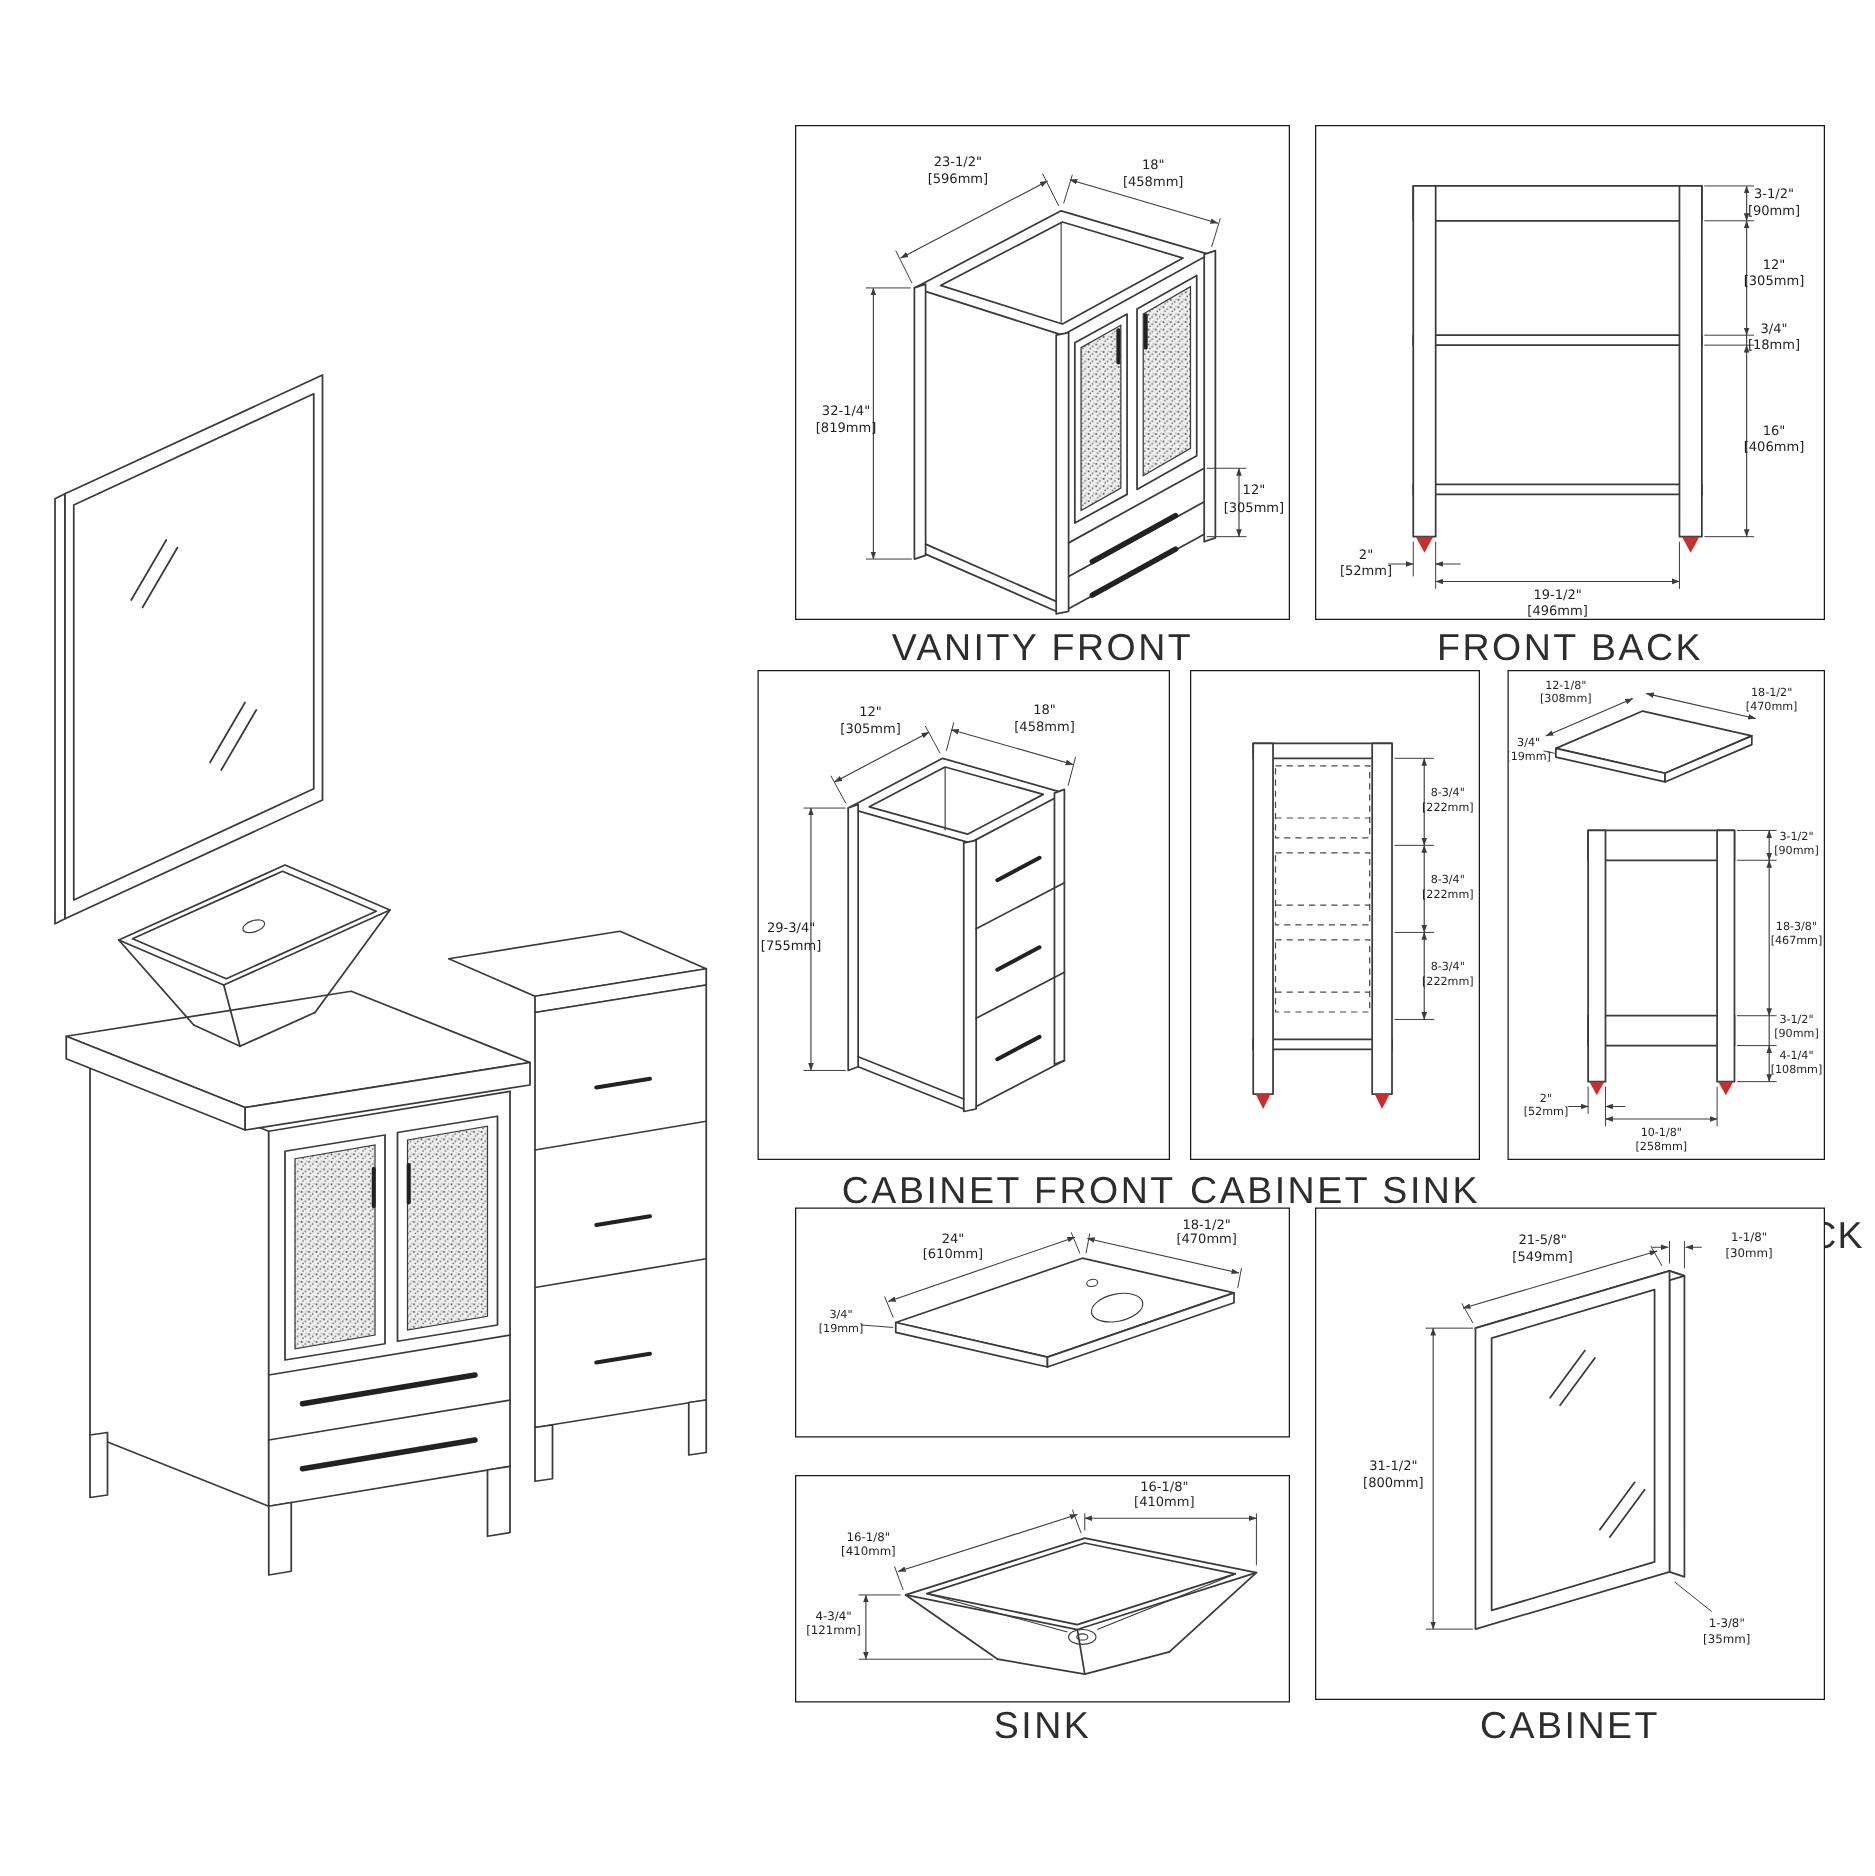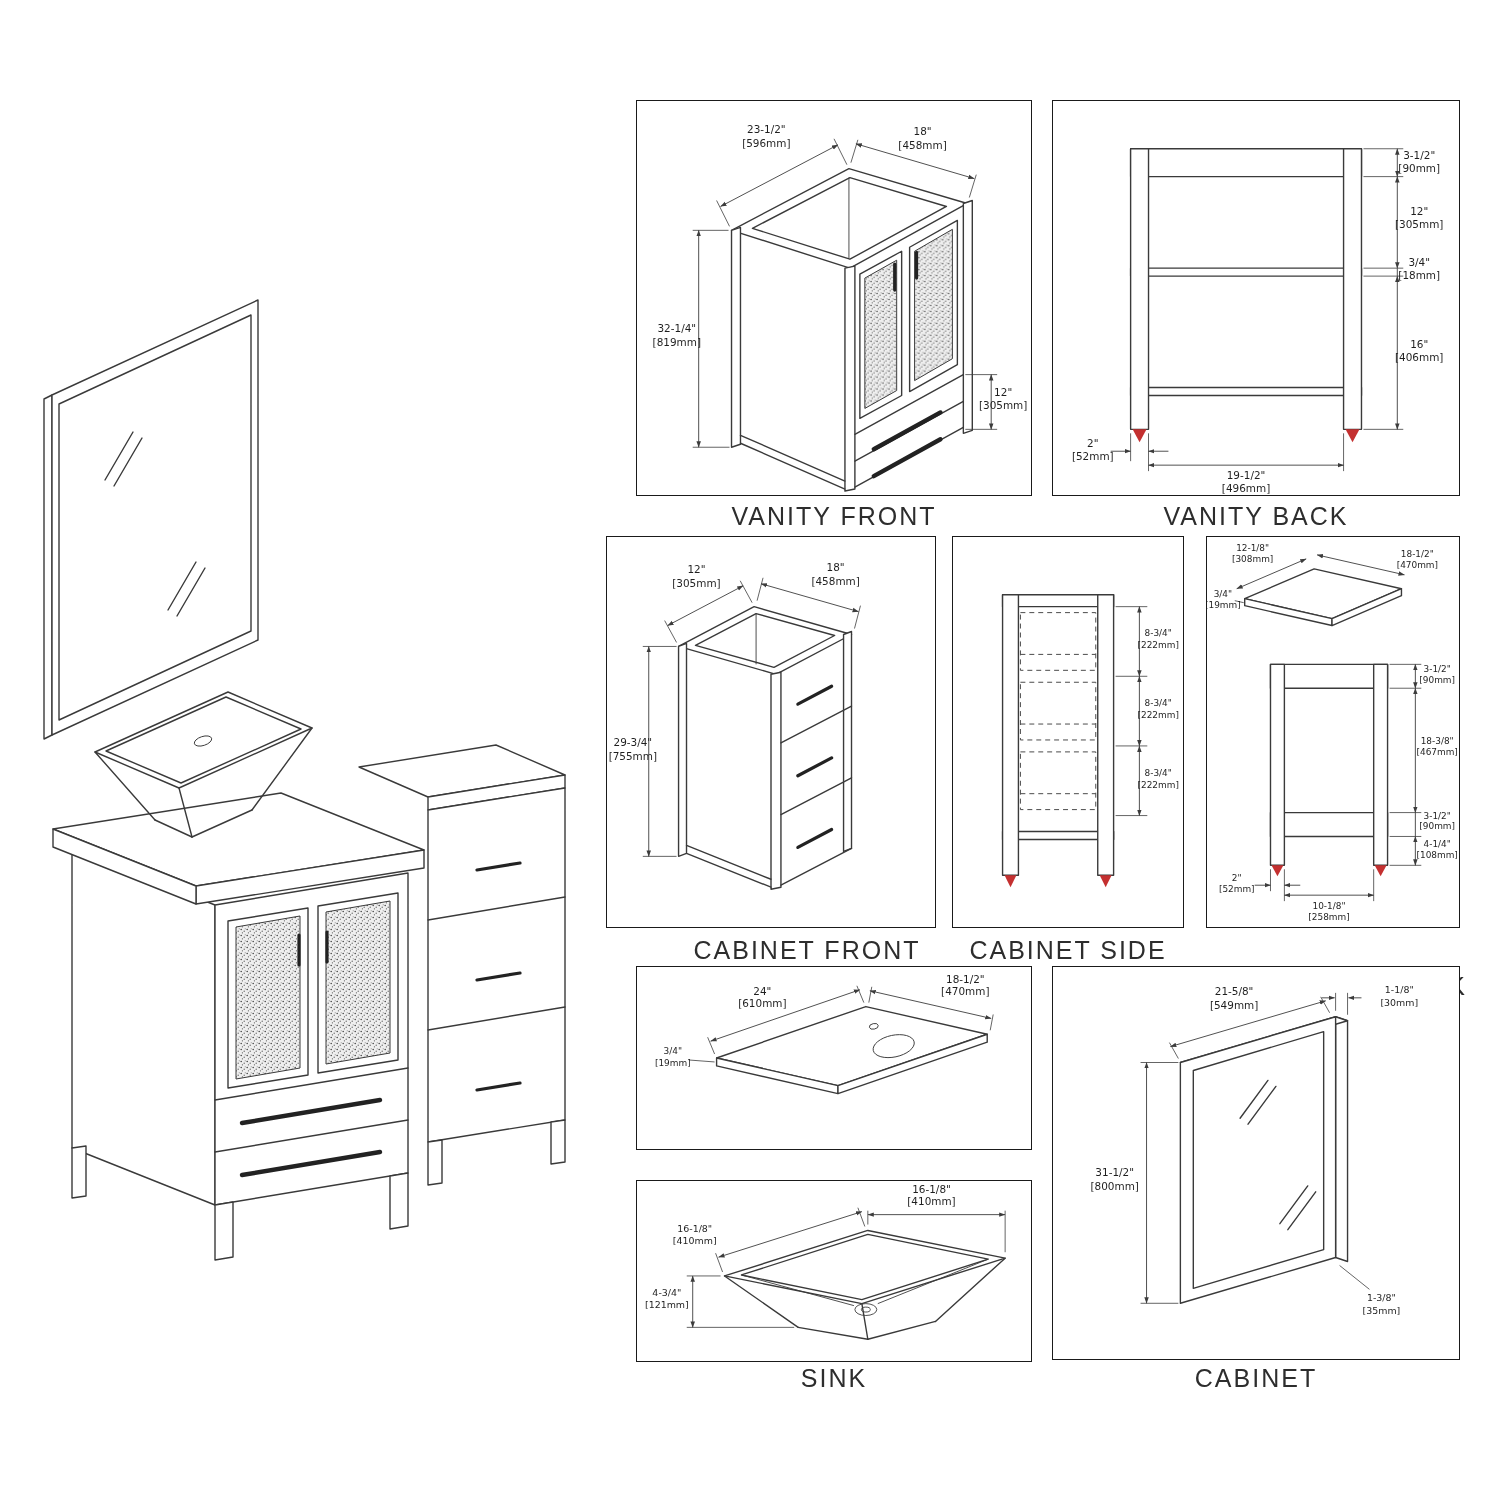--- a/index.html
+++ b/index.html
@@ -1,20 +1,20 @@
 <!DOCTYPE html>
 <html><head>
 <meta charset="utf-8">
 <style>
   *{margin:0;padding:0;box-sizing:border-box}
   html,body{background:#fff}
   body{width:1500px;height:1501px;position:relative;font-family:"DejaVu Sans",sans-serif;overflow:hidden}
   .panel{position:absolute;border:1.5px solid #1a1a1a;background:#fff}
   .panel-label{position:absolute;transform:translateX(-50%);font-family:"Liberation Sans",sans-serif;
-    font-size:25px;letter-spacing:2px;color:#2d2d2d;white-space:nowrap}
+    font-size:30px;letter-spacing:2px;color:#2d2d2d;white-space:nowrap}
   svg{display:block}
   .ln{stroke:#3a3a3a;stroke-width:1.4;fill:none;stroke-linejoin:round;stroke-linecap:round}
   .lnf{stroke:#3a3a3a;stroke-width:1.4;fill:#fff;stroke-linejoin:round}
   .thin{stroke:#3a3a3a;stroke-width:.9;fill:none}
   .dim{stroke:#3c3c3c;stroke-width:.9;fill:none}
   .ext{stroke:#3c3c3c;stroke-width:.8;fill:none}
   .dash{stroke:#4a4a4a;stroke-width:1;fill:none;stroke-dasharray:5 4}
   .hdl{stroke:#222;stroke-width:3.2;stroke-linecap:round}
   .hdl4{stroke:#222;stroke-width:4.4;stroke-linecap:round}
   .spk{fill:url(#spk);stroke:#3a3a3a;stroke-width:1}
@@ -190,21 +190,21 @@
     <line class="dim" x1="58" y1="352" x2="78" y2="352" marker-end="url(#ar)"></line>
     <line class="dim" x1="96" y1="352" x2="116" y2="352" marker-start="url(#ar)"></line>
     <text class="t" x="40" y="348">2"</text>
     <text class="t" x="40" y="361">[52mm]</text>
     <line class="dim" x1="96" y1="366" x2="292" y2="366" marker-start="url(#ar)" marker-end="url(#ar)"></line>
     <text class="t" x="194" y="380">19-1/2"</text>
     <text class="t" x="194" y="393">[496mm]</text>
   </g>
 </svg>
 </div>
-<div class="panel-label" style="left:1256px;top:502px">VANITY BACK</div>
+<div class="panel-label" style="left:1256px;top:502px">FRONT BACK</div>
 
 <div class="panel" style="left:606px;top:536px;width:330px;height:392px">
 <svg width="100%" height="100%" viewBox="0 0 330 392" preserveAspectRatio="none">
   <g>
     <polygon class="lnf" points="72,110 148,70 246,98 170,138"></polygon>
     <polygon class="lnf" points="89,109 150,77 229,99 168,131"></polygon>
     <line class="thin" x1="150" y1="77" x2="150" y2="128"></line>
     <polygon class="lnf" points="72,110 80,107 80,318 72,321"></polygon>
     <polygon class="lnf" points="165,138 175,136 175,352 165,354"></polygon>
     <polygon class="lnf" points="238,98 246,95 246,313 238,316"></polygon>
@@ -264,21 +264,21 @@
     <line class="dim" x1="188" y1="210" x2="188" y2="280" marker-start="url(#ar)" marker-end="url(#ar)"></line>
     <text class="t9" x="207" y="100">8-3/4"</text>
     <text class="t9" x="207" y="112">[222mm]</text>
     <text class="t9" x="207" y="170">8-3/4"</text>
     <text class="t9" x="207" y="182">[222mm]</text>
     <text class="t9" x="207" y="240">8-3/4"</text>
     <text class="t9" x="207" y="252">[222mm]</text>
   </g>
 </svg>
 </div>
-<div class="panel-label" style="left:1068px;top:936px">CABINET SIDE</div>
+<div class="panel-label" style="left:1068px;top:936px">CABINET SINK</div>
 
 <div class="panel" style="left:1206px;top:536px;width:254px;height:392px">
 <svg width="100%" height="100%" viewBox="0 0 254 392" preserveAspectRatio="none">
   <g>
     <polygon class="lnf" points="38,62 108,32 196,52 126,82"></polygon>
     <polygon class="lnf" points="38,62 126,82 126,89 38,69"></polygon>
     <polygon class="lnf" points="126,82 196,52 196,59 126,89"></polygon>
   </g>
   <g>
     <line class="dim" x1="30" y1="52" x2="100" y2="22" marker-start="url(#ar)" marker-end="url(#ar)"></line>

